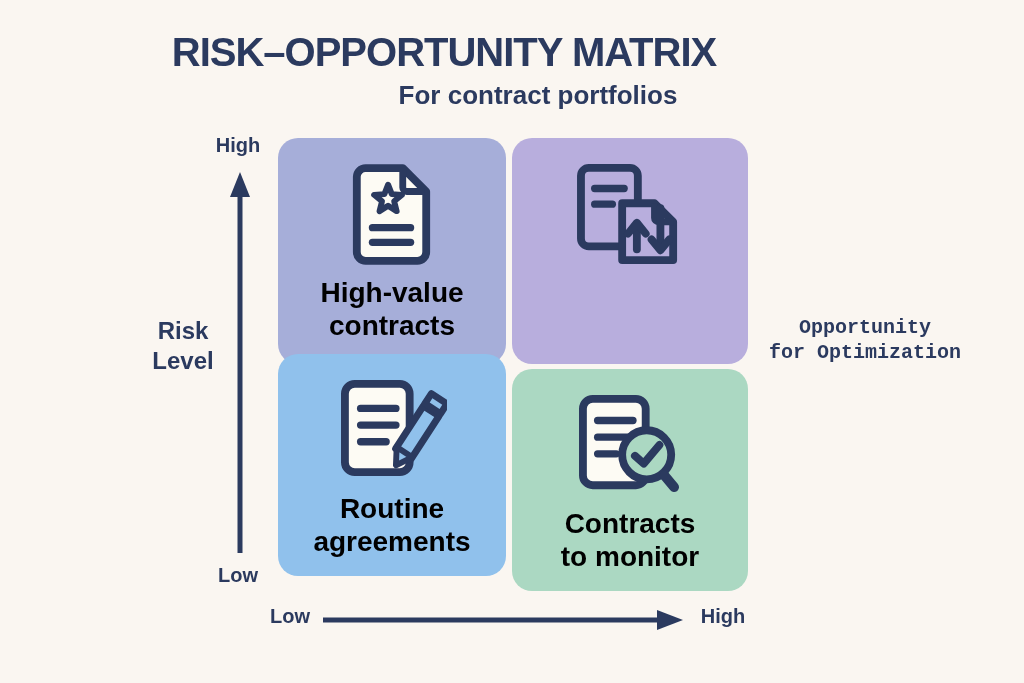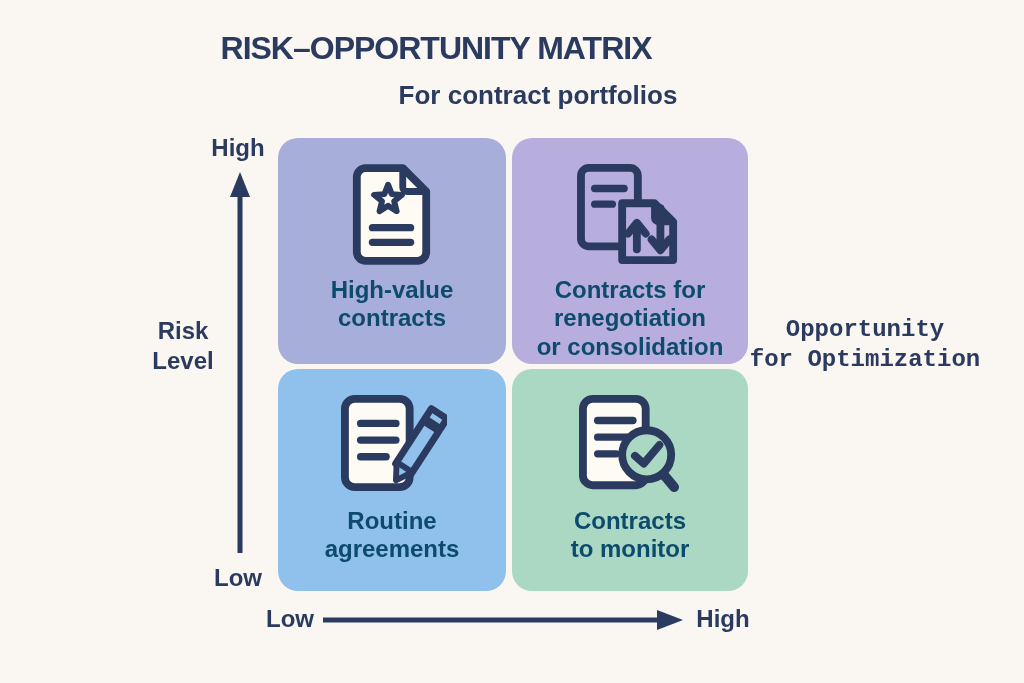--- a/index.html
+++ b/index.html
@@ -10,23 +10,23 @@
   .canvas {
     position: relative;
     width: 1024px;
     height: 683px;
     background: #faf6f1;
     overflow: hidden;
     color: #2b3a5f;
   }
   .title {
     position: absolute;
-    top: 30px; left: 8px; width: 856px;
+    top: 30px; left: 16px; width: 856px;
     text-align: center;
-    font-size: 32px;
+    font-size: 40px;
     font-weight: 700;
     letter-spacing: -1px;
     color: #2b3a5f;
   }
   .subtitle {
     position: absolute;
     top: 80px; left: 0; width: 1024px;
     text-align: center;
     font-size: 26px;
     font-weight: 700;
@@ -37,35 +37,35 @@
     position: absolute;
     border-radius: 20px;
     display: flex;
     flex-direction: column;
     align-items: center;
     box-sizing: border-box;
     padding-top: 24px;
   }
   .q-tl { left: 278px; top: 138px; width: 228px; height: 226px; background: #a6aed9; }
   .q-tr { left: 512px; top: 138px; width: 236px; height: 226px; background: #b8aedd; }
-  .q-bl { left: 278px; top: 369px; width: 228px; height: 222px; background: #90c1ec; }
+  .q-bl { left: 278px; top: 354px; width: 228px; height: 222px; background: #90c1ec; }
   .q-br { left: 512px; top: 369px; width: 236px; height: 222px; background: #abd8c2; }
   .q-icon { height: 104px; display: flex; align-items: center; justify-content: center; }
   .q-label {
     margin-top: 10px;
     text-align: center;
-    font-size: 24px;
+    font-size: 28px;
     font-weight: 700;
     line-height: 1.18;
     white-space: pre-line;
-    color: #0c4a6e;
+    color: #000000;
   }
   .axis-label {
     position: absolute;
-    font-size: 24px;
+    font-size: 20px;
     font-weight: 700;
     text-align: center;
     color: #2b3a5f;
     white-space: pre-line;
     line-height: 1.25;
   }
   .y-high { left: 190px; top: 133px; width: 96px; }
   .y-low  { left: 190px; top: 563px; width: 96px; }
   .y-title { left: 113px; top: 316px; width: 140px; font-size: 24px; }
   .x-low  { left: 253px; top: 604px; width: 74px; }
@@ -121,23 +121,20 @@
         <line x1="20" y1="26" x2="50" y2="26" stroke="#2b3a5f" stroke-width="7.5" stroke-linecap="round"></line>
         <line x1="20" y1="42" x2="38" y2="42" stroke="#2b3a5f" stroke-width="7.5" stroke-linecap="round"></line>
         <path d="M48 41 H81 L100 60 V99 H48 Z" fill="#b8aedd" stroke="#2b3a5f" stroke-width="8" stroke-linejoin="round"></path>
         <path d="M81 41 V56 a4 4 0 0 0 4 4 H100" fill="none" stroke="#2b3a5f" stroke-width="7"></path>
         <line x1="63" y1="88" x2="63" y2="64" stroke="#2b3a5f" stroke-width="8" stroke-linecap="round"></line>
         <path d="M54 72 L63 61 L72 72" fill="none" stroke="#2b3a5f" stroke-width="8" stroke-linecap="round" stroke-linejoin="round"></path>
         <line x1="87" y1="46" x2="87" y2="86" stroke="#2b3a5f" stroke-width="8" stroke-linecap="round"></line>
         <path d="M78 78 L87 89 L96 78" fill="none" stroke="#2b3a5f" stroke-width="8" stroke-linecap="round" stroke-linejoin="round"></path>
       </svg>
     </div>
-    <div class="q-label">Contracts for
-renegotiation
-or consolidation</div>
   </div>
 
   <div class="quadrant q-bl">
     <div class="q-icon">
       <svg width="110" height="102" viewBox="0 0 112 104">
         <rect x="8" y="5" width="66" height="90" rx="10" fill="#fdfbf4" stroke="#2b3a5f" stroke-width="8"></rect>
         <line x1="24" y1="30" x2="60" y2="30" stroke="#2b3a5f" stroke-width="7.5" stroke-linecap="round"></line>
         <line x1="24" y1="47" x2="60" y2="47" stroke="#2b3a5f" stroke-width="7.5" stroke-linecap="round"></line>
         <line x1="24" y1="64" x2="50" y2="64" stroke="#2b3a5f" stroke-width="7.5" stroke-linecap="round"></line>
         <g transform="translate(60,88) rotate(-57)">

